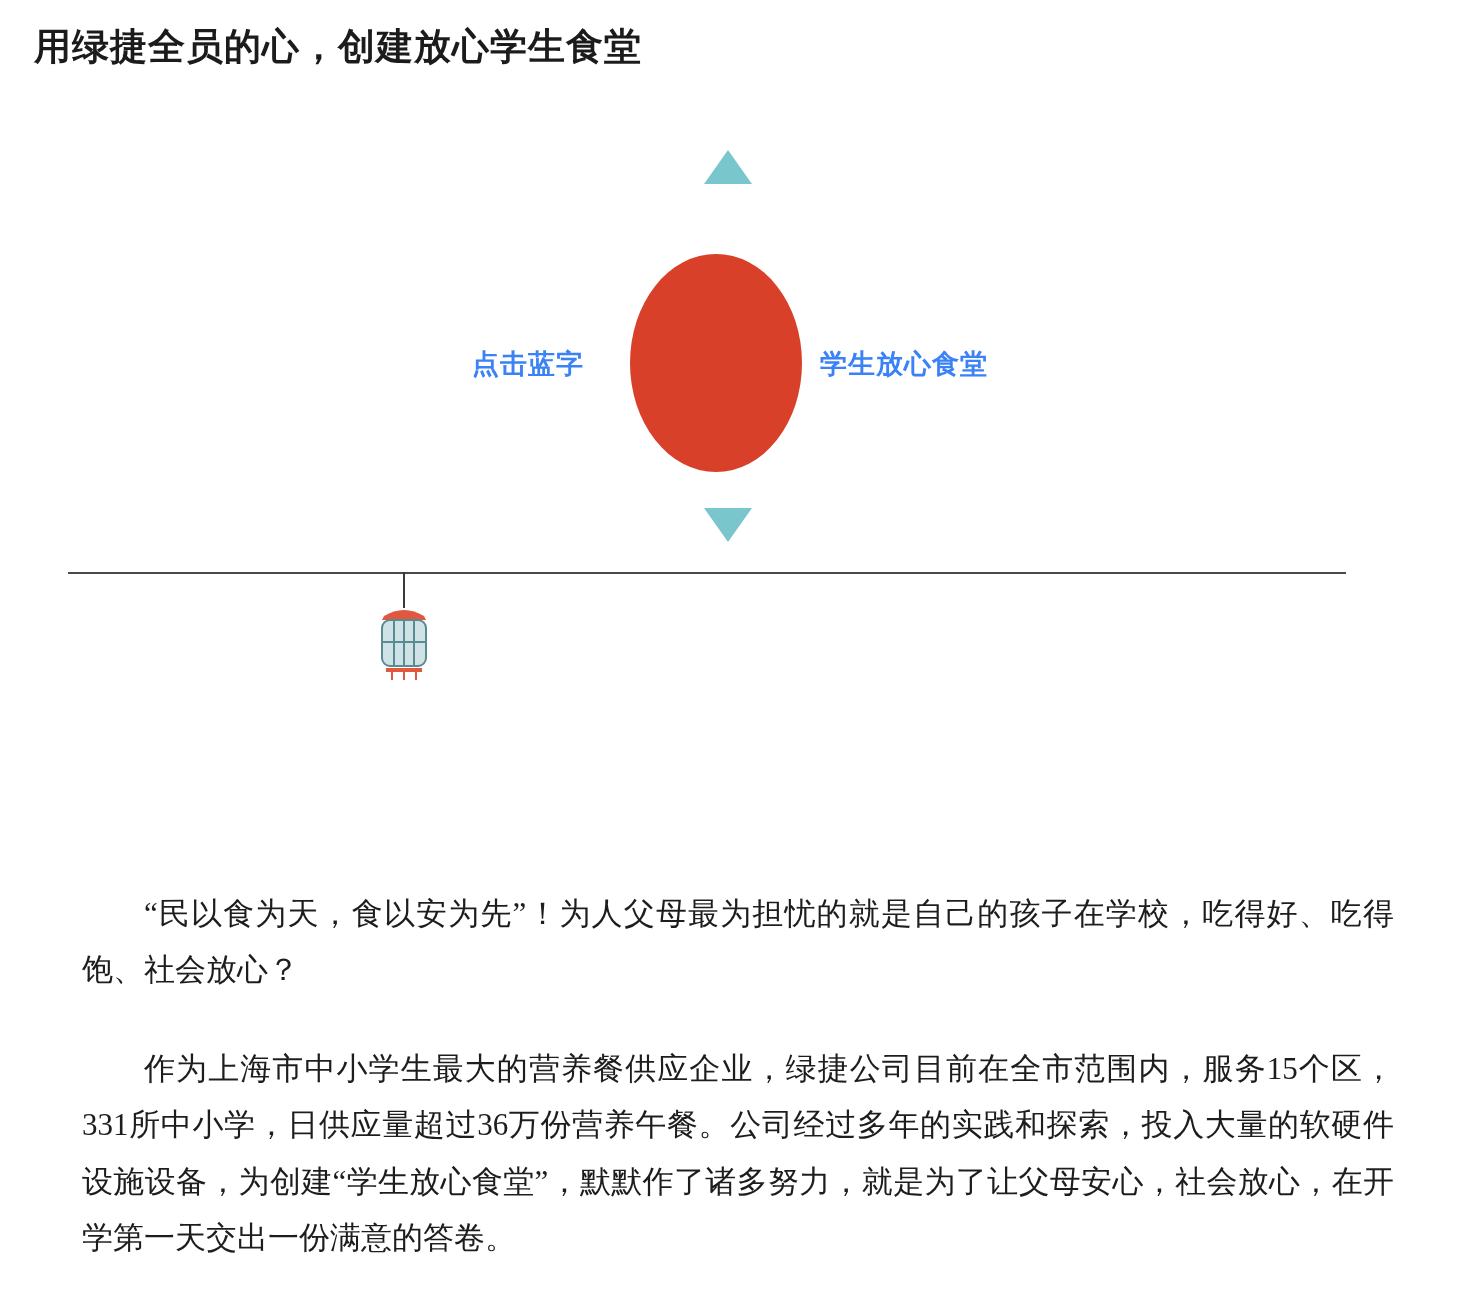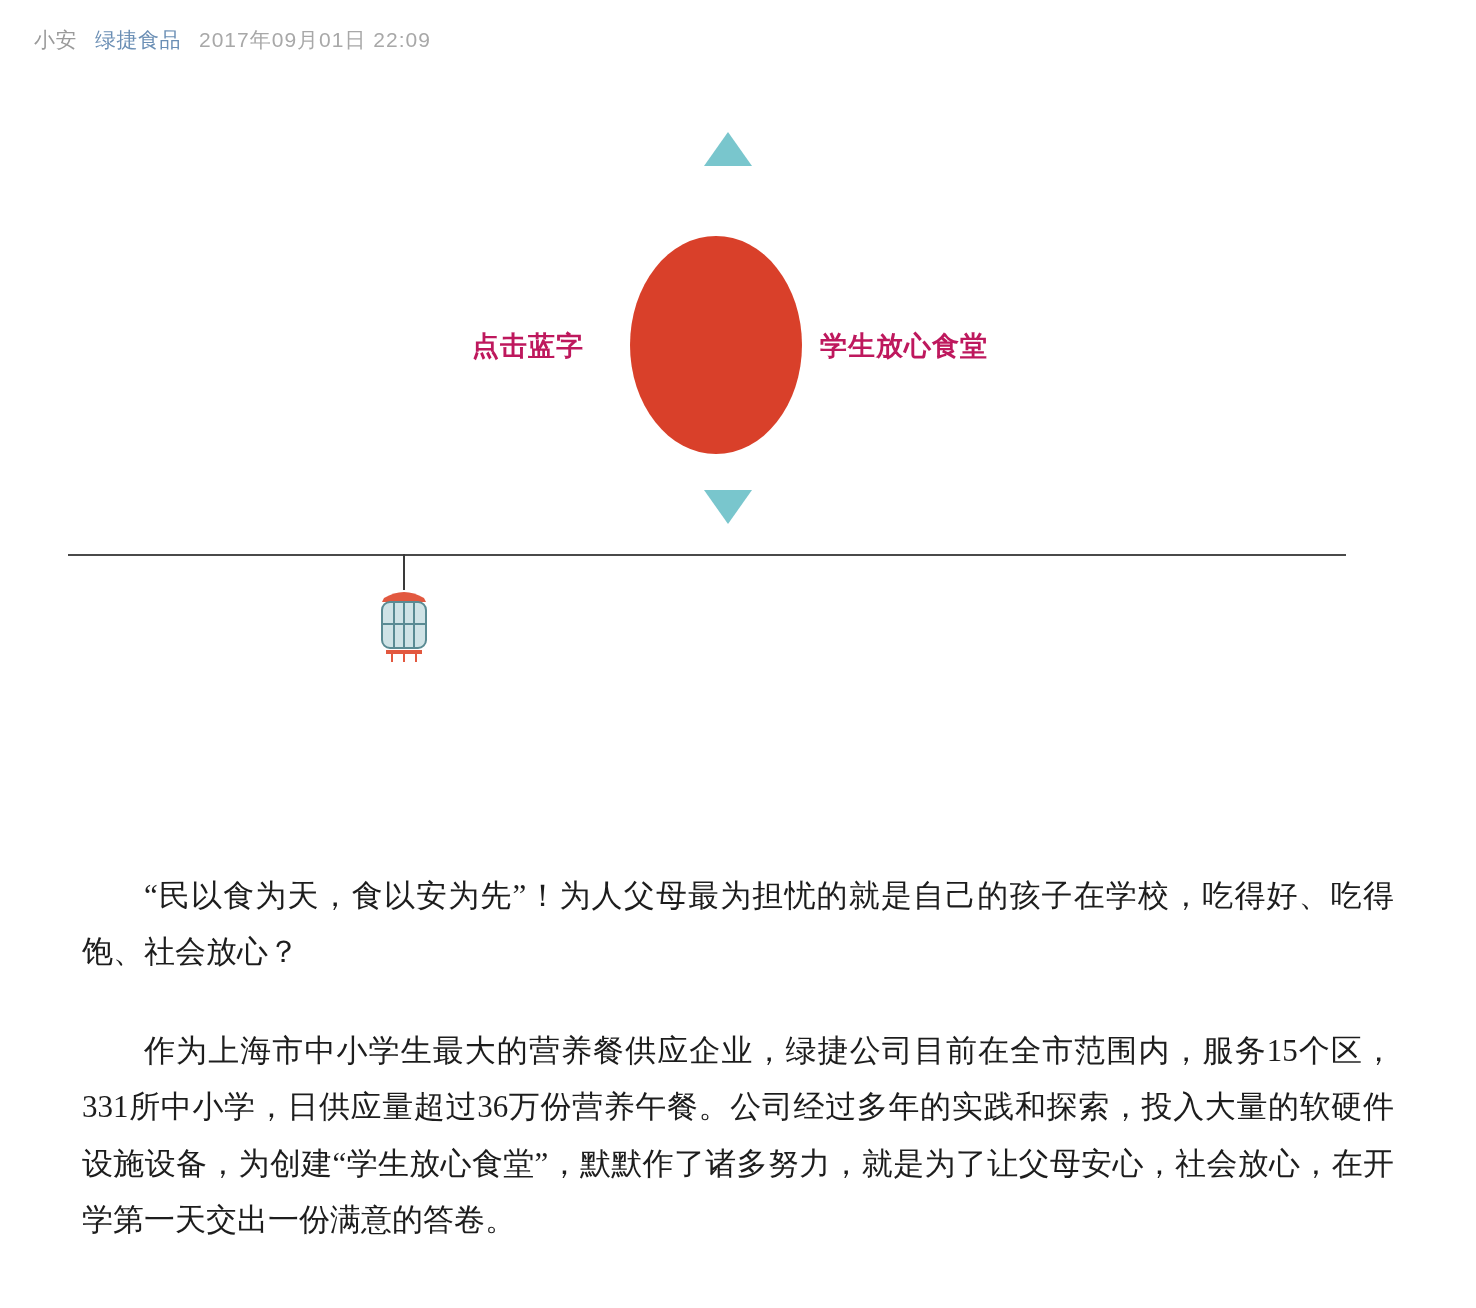--- a/index.html
+++ b/index.html
@@ -72,21 +72,21 @@
     top: 122px;
     width: 172px;
     height: 218px;
     background: #d9402a;
     border-radius: 50%;
   }
   .banner-text {
     position: absolute;
     font-size: 27px;
     font-weight: bold;
-    color: #be185d;
+    color: #3b82f6;
     letter-spacing: 1px;
     white-space: nowrap;
   }
   .banner-text-left { left: 404px; top: 214px; }
   .banner-text-right { left: 752px; top: 214px; }
   .hline {
     position: absolute;
     left: 0;
     top: 440px;
     width: 1278px;
@@ -122,26 +122,22 @@
     text-justify: inter-ideograph;
     text-indent: 2em;
     margin: 0 0 42px 0;
   }
 </style>
 </head>
 <body>
 
 <div class="page">
 
+  <h1 class="article-title">用绿捷全员的心，创建放心学生食堂</h1>
 
-  <div class="meta-row">
-    <span class="meta-author">小安</span>
-    <span class="meta-account">绿捷食品</span>
-    <span class="meta-date">2017年09月01日 22:09</span>
-  </div>
 
   <div class="banner">
     <div class="banner-inner">
 
       <div class="tri tri-top"></div>
       <div class="red-circle"></div>
       <div class="tri tri-bottom"></div>
 
       <div class="banner-text banner-text-left">点击蓝字</div>
       <div class="banner-text banner-text-right">学生放心食堂</div>

